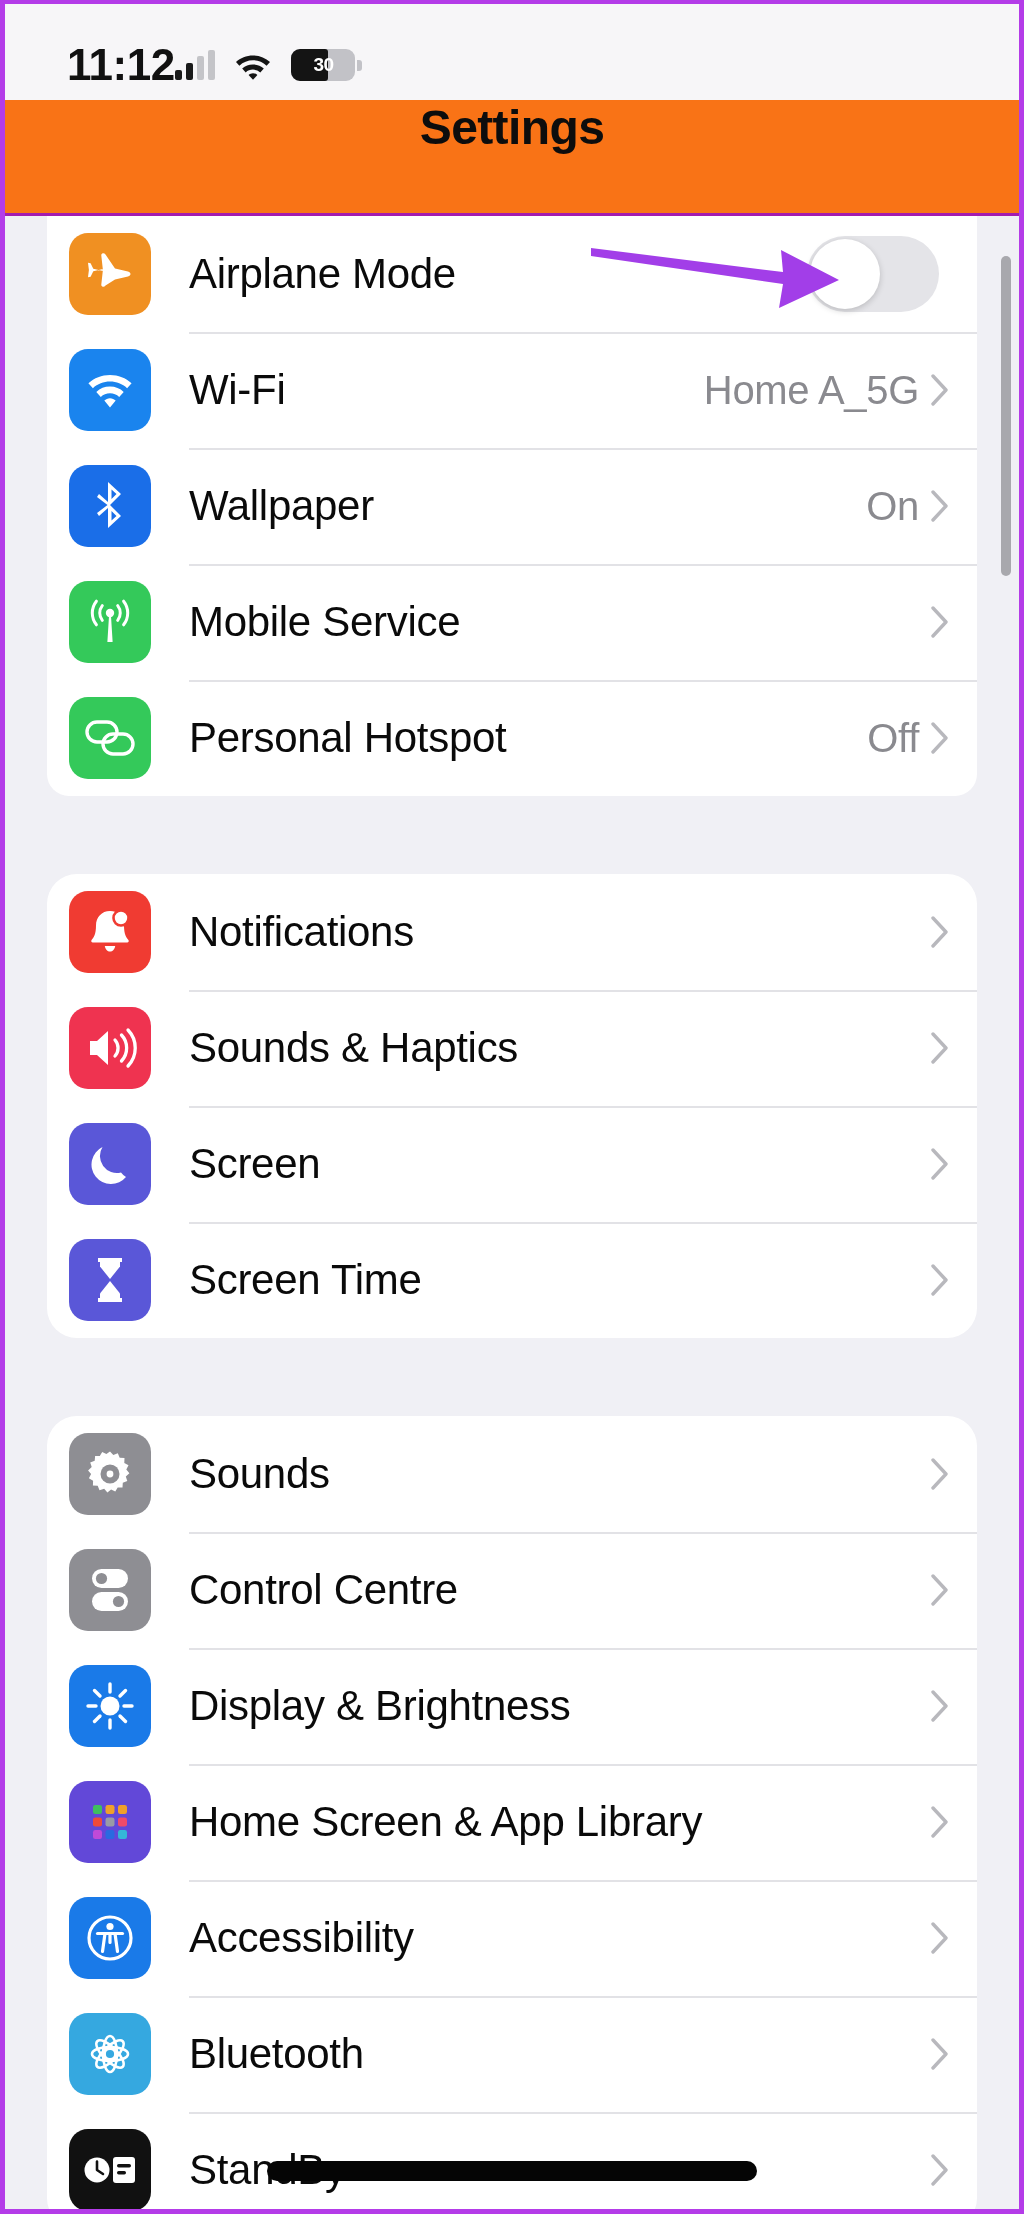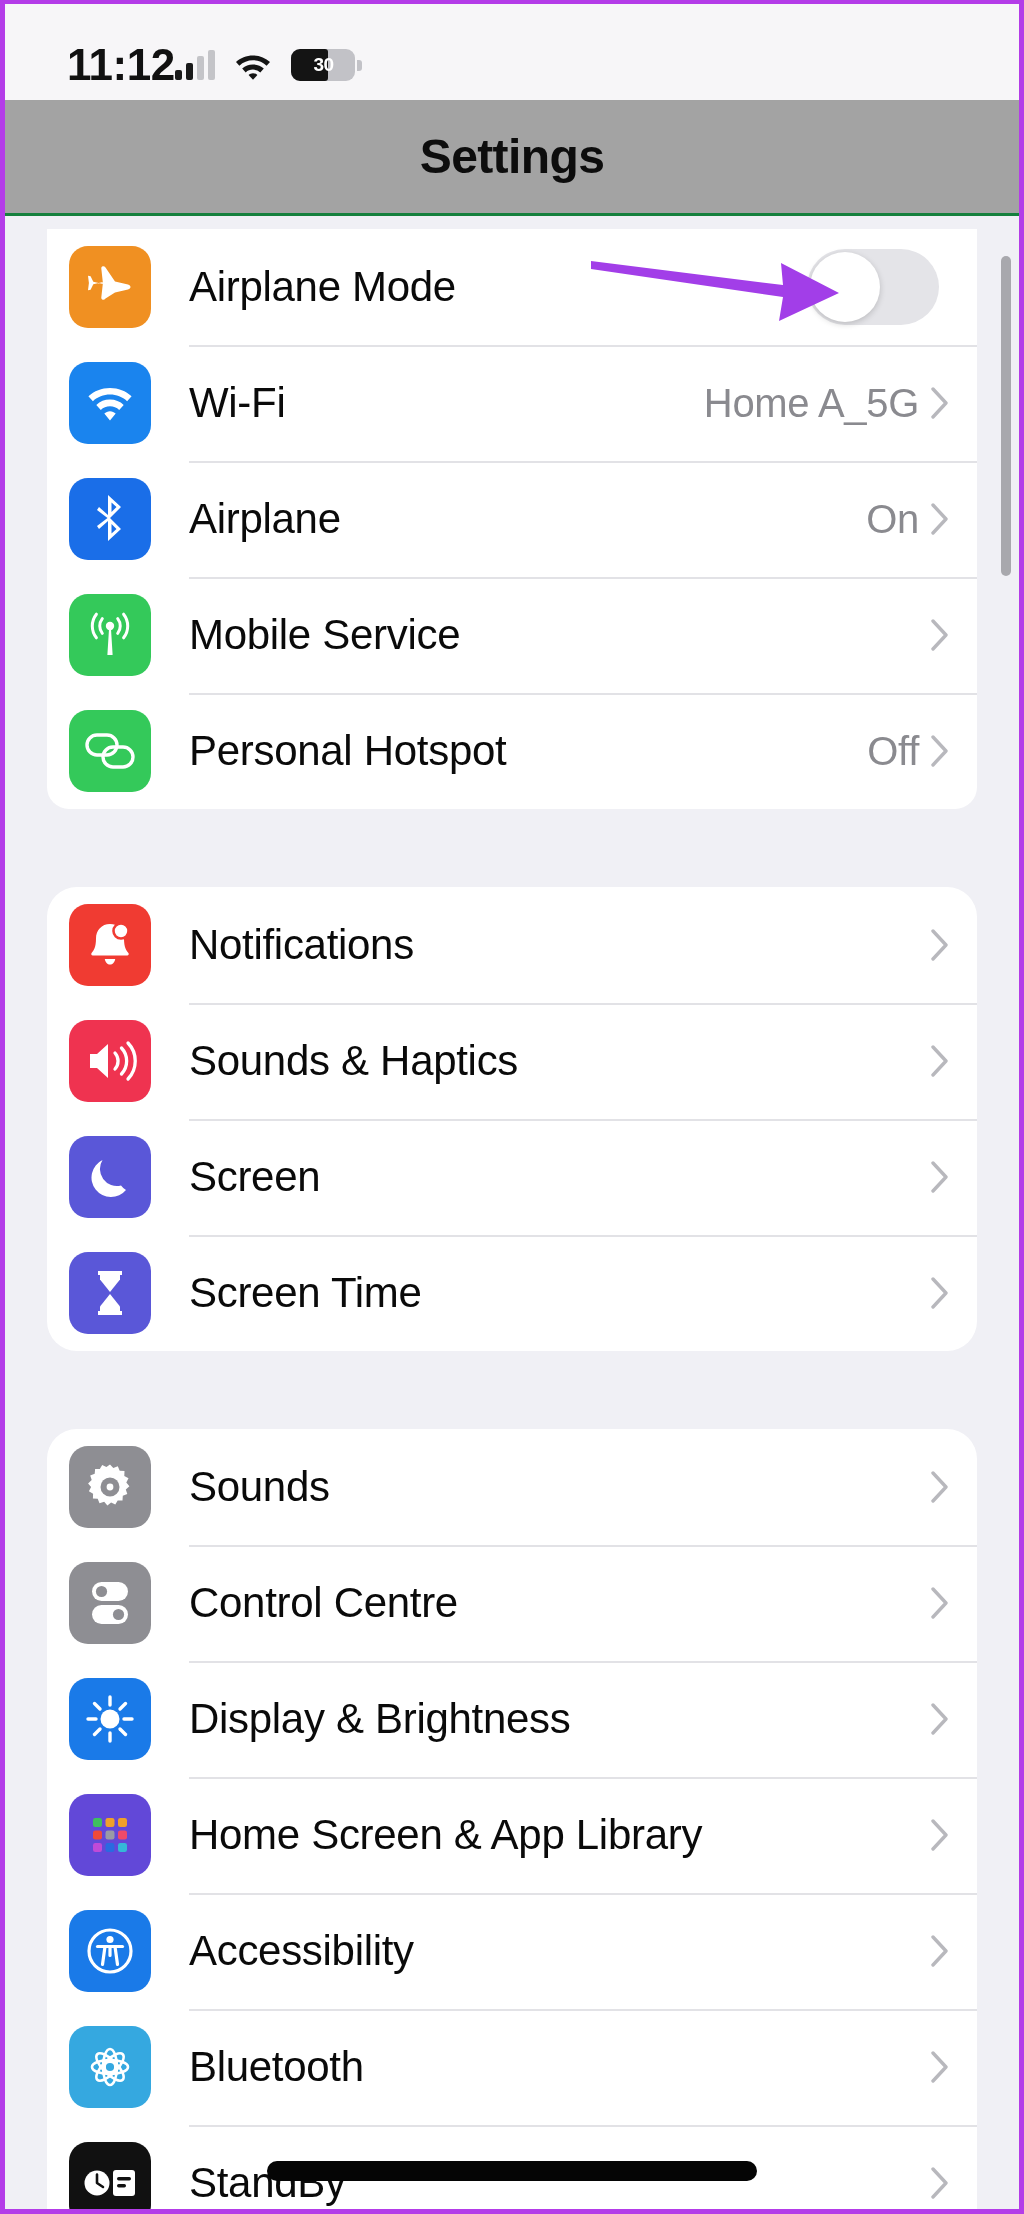--- a/index.html
+++ b/index.html
@@ -91,39 +91,38 @@
     font-size: 19px;
     font-weight: 700;
     color: #ffffff;
     letter-spacing: -0.5px;
     padding-left: 2px;
   }
 
   
   .nav-header {
     height: 116px;
-    background: #a3a3a3;
-    display: flex;
-    align-items: center;
+    background: #f97316;
+    display: flex;
     justify-content: center;
-    border-bottom: 3px solid #15803d;
+    border-bottom: 3px solid #a21caf;
   }
   .nav-title {
     font-size: 48px;
     font-weight: 700;
     color: #0d0d0d;
     letter-spacing: -0.6px;
   }
 
   
   .scroll-area {
     position: relative;
     height: 1984px;
     background: #f0f0f5;
-    padding: 13px 42px;
+    padding: 0 42px;
   }
 
   .group {
     background: #ffffff;
     border-radius: 30px;
     margin-bottom: 78px;
     overflow: hidden;
   }
   .group.first {
     border-radius: 0 0 22px 22px;
@@ -309,21 +308,21 @@
           </svg>
         </div>
       </div>
 
       <div class="row">
         <div class="ico" style="background:#1a6ee8">
           <svg width="40" height="56" viewBox="0 0 40 56">
             <path d="M18 4 L31 16 L20 27 L31 38 L18 50 L18 30 L9 38 L7 35 L17.5 27 L7 19 L9 16 L18 24 Z M21.5 11.5 L21.5 21 L26.5 16 Z M21.5 33 L21.5 42.5 L26.5 38 Z" fill="#ffffff"></path>
           </svg>
         </div>
-        <div class="row-label">Airplane</div>
+        <div class="row-label">Wallpaper</div>
         <div class="row-right">
           <div class="row-value">On</div>
           <svg class="chev" viewBox="0 0 18 32">
             <path d="M2 2 L15 16 L2 30" stroke="#b8b8bd" stroke-width="3.4" fill="none" stroke-linecap="round" stroke-linejoin="round"></path>
           </svg>
         </div>
       </div>
 
       <div class="row">
         <div class="ico" style="background:#34c95a">

